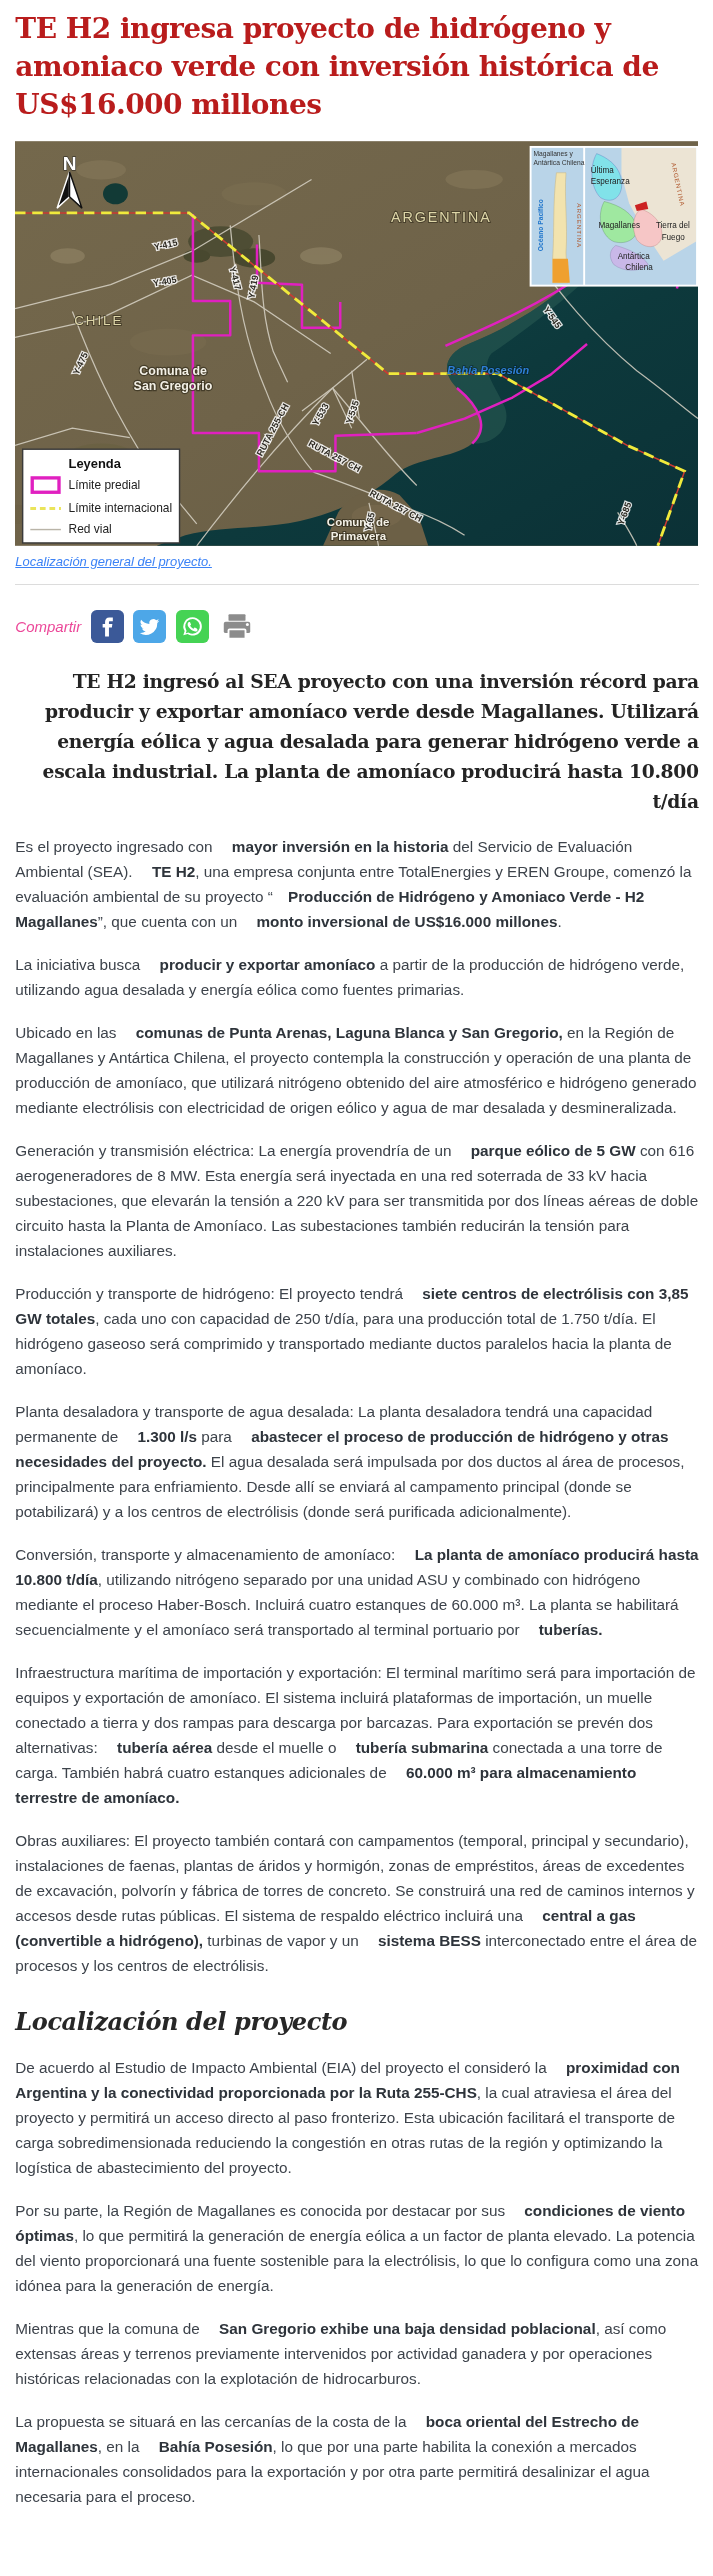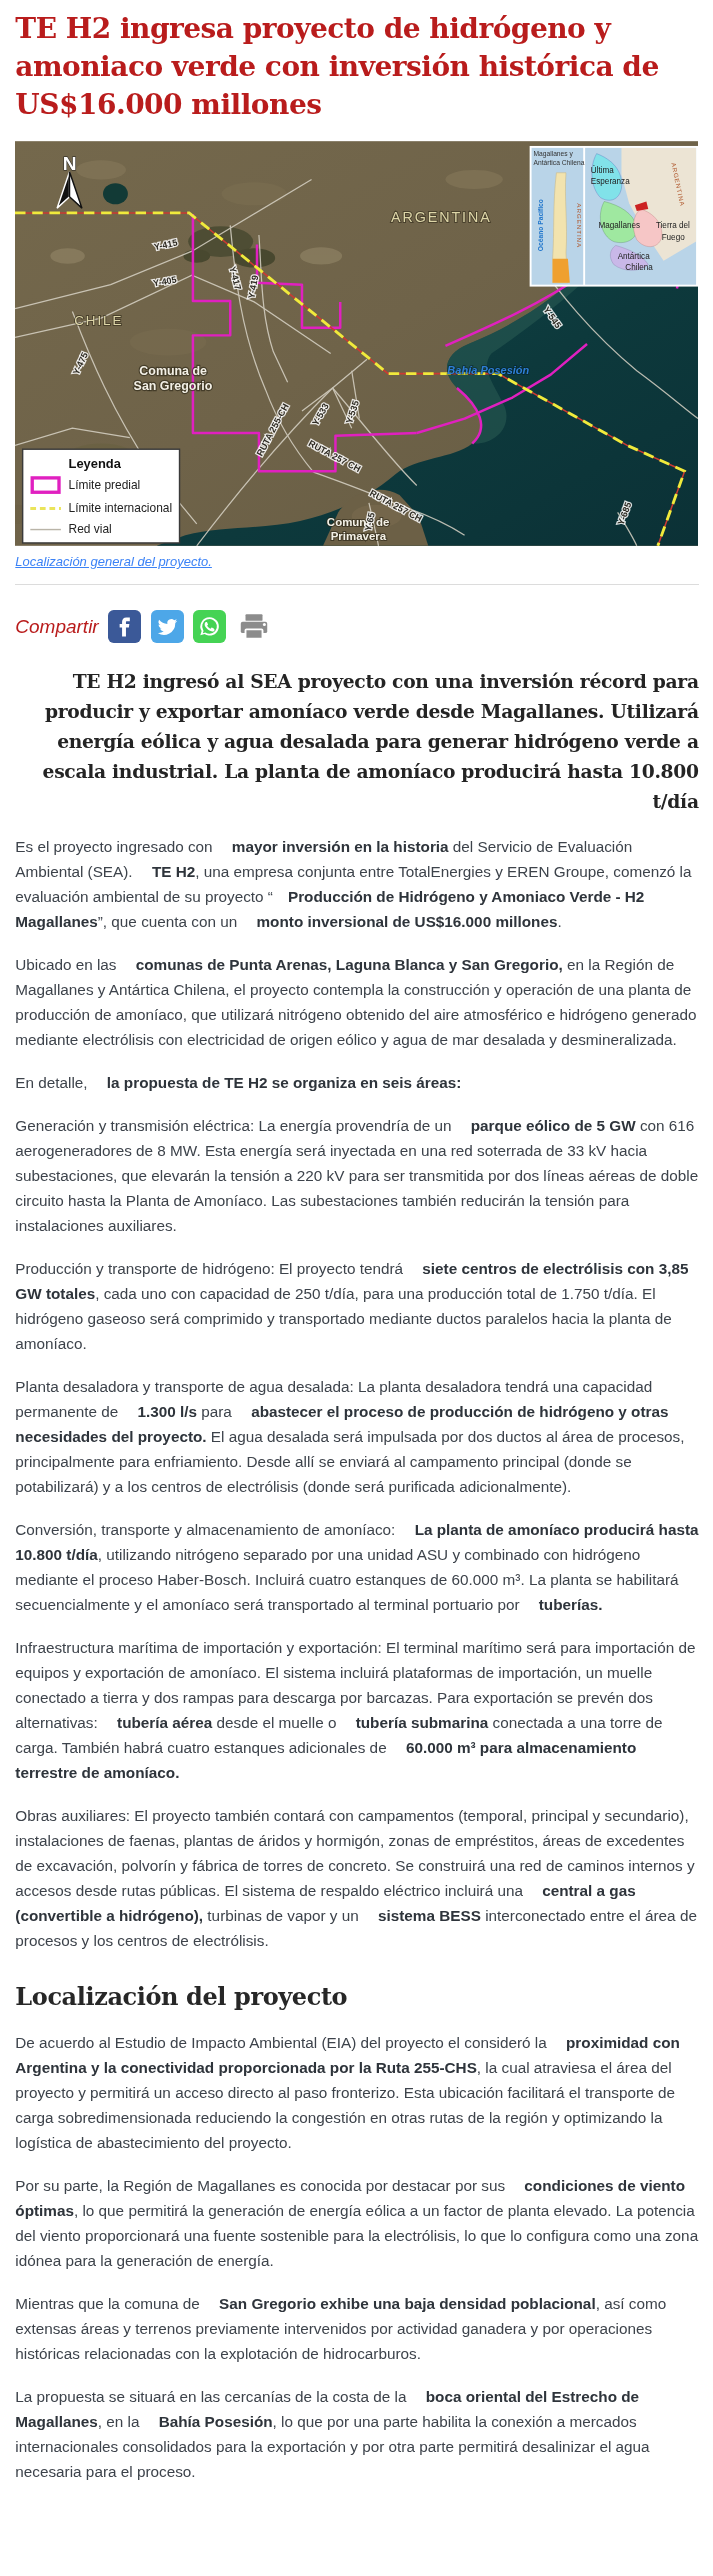--- a/index.html
+++ b/index.html
@@ -11,37 +11,37 @@
     font-weight:700;font-size:28px;line-height:38px;color:#b91c1c;
     letter-spacing:-0.5px;margin:1.9px 0 17px 0;
   }
   .map-figure{margin:7.7px 0 0 0;}
   .map-box{width:683px;height:405px;position:relative;overflow:hidden;}
   .map-box svg{display:block;}
   .map-caption{font-style:italic;font-size:13px;color:#3b82f6;margin:8.6px 0 0 0;text-decoration:underline;}
   hr.sep{border:none;border-top:1px solid #dcdcdc;margin:15.3px 0 0 0;}
 
   .share-row{display:flex;align-items:center;gap:9.6px;margin:25px 0 0 0;}
-  .share-label{font-style:italic;font-size:19px;color:#b91c1c;margin-right:0;}
+  .share-label{font-style:italic;font-size:15px;color:#ec4899;margin-right:0;}
   .share-tile{width:33px;height:33px;border-radius:5.7px;display:flex;align-items:center;justify-content:center;cursor:pointer;}
   .share-tile svg{display:block;}
   .print-btn{width:36px;height:33px;display:flex;align-items:center;justify-content:center;cursor:pointer;}
 
   p.lead{
     font-family:"DejaVu Serif","Liberation Serif",serif;
     font-weight:700;font-size:18.7px;line-height:30px;color:#242424;
     letter-spacing:-0.3px;margin:23px 0 0 0;text-align:right;
   }
   .body-p{font-size:15.3px;line-height:25px;margin:18px 0 0 0;color:#3d434b;}
   .body-p .b{font-weight:700;color:#2e343b;padding-left:15px;}
   .article-link{color:#c86f4b;font-weight:700;text-decoration:none;}
   h2.sec{
     font-family:"DejaVu Serif","Liberation Serif",serif;
     font-weight:700;font-size:24px;line-height:30px;color:#272727;
-    letter-spacing:-0.4px;margin:29px 0 1.9px 0;
+    letter-spacing:-0.4px;margin:29px 0 1.9px 0;font-style:italic;
   }
 
   
   .m-country{fill:#ded6a8;font-size:15px;letter-spacing:2px;paint-order:stroke;stroke:rgba(40,35,20,.55);stroke-width:2px;}
   .m-comuna{fill:#f3f0e6;font-size:13px;paint-order:stroke;stroke:rgba(40,35,20,.6);stroke-width:2.4px;font-weight:bold;}
   .m-comuna2{fill:#f3f0e6;font-size:12px;paint-order:stroke;stroke:rgba(40,35,20,.6);stroke-width:2.2px;font-weight:bold;}
   .m-bahia{fill:#2e7fd6;font-size:11.5px;font-style:italic;font-weight:bold;paint-order:stroke;stroke:rgba(0,20,30,.5);stroke-width:1.6px;}
   .m-road{fill:#2f2c24;font-size:9.5px;font-weight:bold;paint-order:stroke;stroke:rgba(255,255,255,.85);stroke-width:2.6px;}
   .m-north{fill:#ffffff;font-size:20px;font-weight:bold;paint-order:stroke;stroke:#1a1a1a;stroke-width:1px;}
   .leg-title{font-size:13.5px;font-weight:bold;fill:#111;}
@@ -251,22 +251,22 @@
             <rect x="9" y="20" width="18" height="10" rx="1" stroke="#fff" stroke-width="2"></rect>
           </g>
         </svg>
     </span>
   </div>
 
   <p class="lead">TE H2 ingresó al SEA proyecto con una inversión récord para producir y exportar amoníaco verde desde Magallanes. Utilizará energía eólica y agua desalada para generar hidrógeno verde a escala industrial. La planta de amoníaco producirá hasta 10.800 t/día</p>
 
   <div>
       <p class="body-p"><span>Es el proyecto ingresado con </span><span class="b">mayor inversión en la historia</span><span> del Servicio de Evaluación Ambiental (SEA). </span><span class="b">TE H2</span><span>, una empresa conjunta entre TotalEnergies y EREN Groupe, comenzó la evaluación ambiental de su proyecto “</span><a href="#" class="article-link b">Producción de Hidrógeno y Amoniaco Verde - H2 Magallanes</a><span>”, que cuenta con un </span><span class="b">monto inversional de US$16.000 millones</span><span>.</span></p>
+      <p class="body-p"><span>La iniciativa busca </span><span class="b">producir y exportar amoníaco</span><span> a partir de la producción de hidrógeno verde, utilizando agua desalada y energía eólica como fuentes primarias.</span></p>
       <p class="body-p"><span>Ubicado en las </span><span class="b">comunas de Punta Arenas, Laguna Blanca y San Gregorio,</span><span> en la Región de Magallanes y Antártica Chilena, el proyecto contempla la construcción y operación de una planta de producción de amoníaco, que utilizará nitrógeno obtenido del aire atmosférico e hidrógeno generado mediante electrólisis con electricidad de origen eólico y agua de mar desalada y desmineralizada.</span></p>
-      <p class="body-p"><span>En detalle, </span><span class="b">la propuesta de TE H2 se organiza en seis áreas:</span></p>
       <p class="body-p"><span>Generación y transmisión eléctrica: La energía provendría de un </span><span class="b">parque eólico de 5 GW</span><span> con 616 aerogeneradores de 8 MW. Esta energía será inyectada en una red soterrada de 33 kV hacia subestaciones, que elevarán la tensión a 220 kV para ser transmitida por dos líneas aéreas de doble circuito hasta la Planta de Amoníaco. Las subestaciones también reducirán la tensión para instalaciones auxiliares.</span></p>
       <p class="body-p"><span>Producción y transporte de hidrógeno: El proyecto tendrá </span><span class="b">siete centros de electrólisis con 3,85 GW totales</span><span>, cada uno con capacidad de 250 t/día, para una producción total de 1.750 t/día. El hidrógeno gaseoso será comprimido y transportado mediante ductos paralelos hacia la planta de amoníaco.</span></p>
       <p class="body-p"><span>Planta desaladora y transporte de agua desalada: La planta desaladora tendrá una capacidad permanente de </span><span class="b">1.300 l/s</span><span> para </span><span class="b">abastecer el proceso de producción de hidrógeno y otras necesidades del proyecto.</span><span> El agua desalada será impulsada por dos ductos al área de procesos, principalmente para enfriamiento. Desde allí se enviará al campamento principal (donde se potabilizará) y a los centros de electrólisis (donde será purificada adicionalmente).</span></p>
       <p class="body-p"><span>Conversión, transporte y almacenamiento de amoníaco: </span><span class="b">La planta de amoníaco producirá hasta 10.800 t/día</span><span>, utilizando nitrógeno separado por una unidad ASU y combinado con hidrógeno mediante el proceso Haber-Bosch. Incluirá cuatro estanques de 60.000 m³. La planta se habilitará secuencialmente y el amoníaco será transportado al terminal portuario por </span><span class="b">tuberías.</span></p>
       <p class="body-p"><span>Infraestructura marítima de importación y exportación: El terminal marítimo será para importación de equipos y exportación de amoníaco. El sistema incluirá plataformas de importación, un muelle conectado a tierra y dos rampas para descarga por barcazas. Para exportación se prevén dos alternativas: </span><span class="b">tubería aérea</span><span> desde el muelle o </span><span class="b">tubería submarina</span><span> conectada a una torre de carga. También habrá cuatro estanques adicionales de </span><span class="b">60.000 m³ para almacenamiento terrestre de amoníaco.</span></p>
       <p class="body-p"><span>Obras auxiliares: El proyecto también contará con campamentos (temporal, principal y secundario), instalaciones de faenas, plantas de áridos y hormigón, zonas de empréstitos, áreas de excedentes de excavación, polvorín y fábrica de torres de concreto. Se construirá una red de caminos internos y accesos desde rutas públicas. El sistema de respaldo eléctrico incluirá una </span><span class="b">central a gas (convertible a hidrógeno),</span><span> turbinas de vapor y un </span><span class="b">sistema BESS</span><span> interconectado entre el área de procesos y los centros de electrólisis.</span></p>
     </div>
 
   <h2 class="sec">Localización del proyecto</h2>
 

